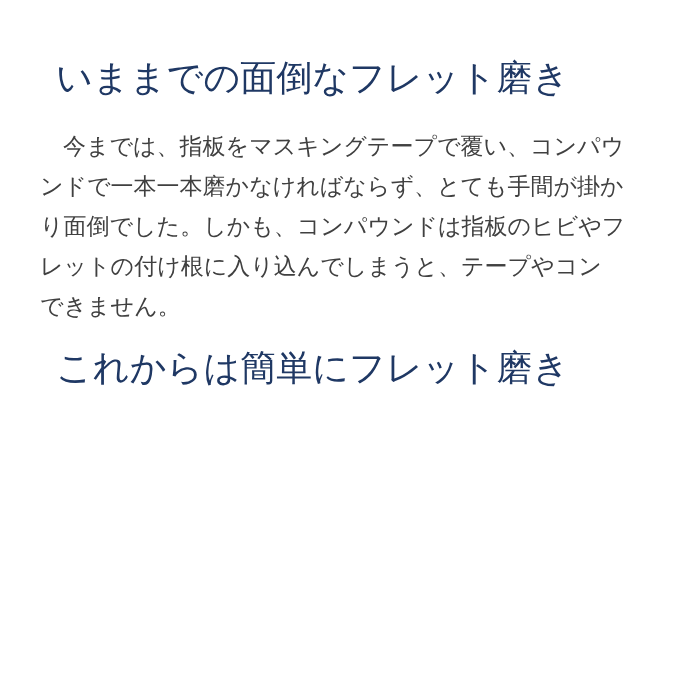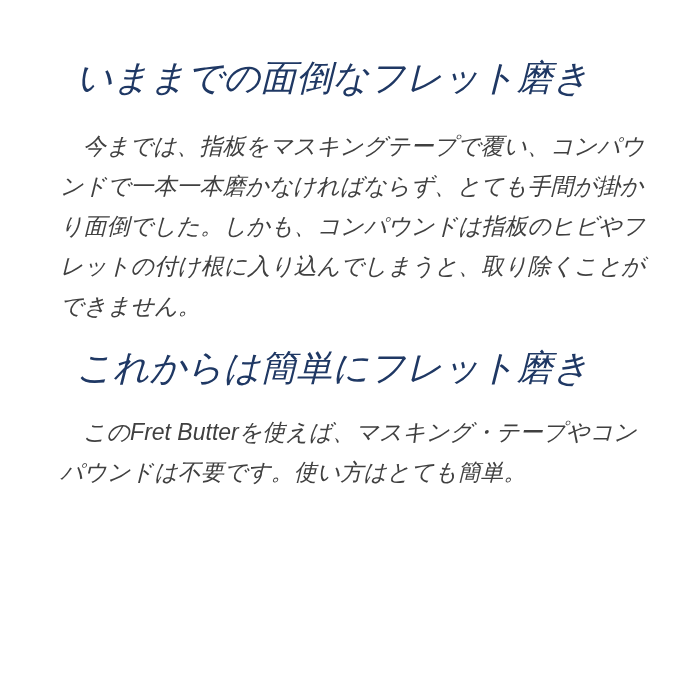--- a/index.html
+++ b/index.html
@@ -13,22 +13,21 @@
     padding: 0;
     background: var(--page-bg);
   }
   body {
     width: 700px;
     height: 700px;
     overflow: hidden;
     font-family: "Liberation Sans", sans-serif;
   }
   main.content {
-    padding: 54px 0 0 60px;
-    font-style: italic;
+    padding: 54px 0 0 40px;
   }
   h2.section-heading {
     font-size: 36px;
     line-height: 48px;
     font-weight: 400;
     color: var(--accent);
     margin: 0 0 24px 16px;
     white-space: pre;
   }
   section.sec-new h2.section-heading {
@@ -48,23 +47,21 @@
 </head>
 <body>
 
 <main class="content">
 
   <section class="sec-old">
     <h2 class="section-heading">いままでの面倒なフレット磨き</h2>
     <p class="para">　今までは、指板をマスキングテープで覆い、コンパウ
 ンドで一本一本磨かなければならず、とても手間が掛か
 り面倒でした。しかも、コンパウンドは指板のヒビやフ
-レットの付け根に入り込んでしまうと、取り除くことが
+レットの付け根に入り込んでしまうと、テープやコン
 できません。</p>
   </section>
 
   <section class="sec-new">
     <h2 class="section-heading">これからは簡単にフレット磨き</h2>
-    <p class="para">　このFret Butterを使えば、マスキング・テープやコン
-パウンドは不要です。使い方はとても簡単。</p>
   </section>
 
 </main>
 
 </body></html>

